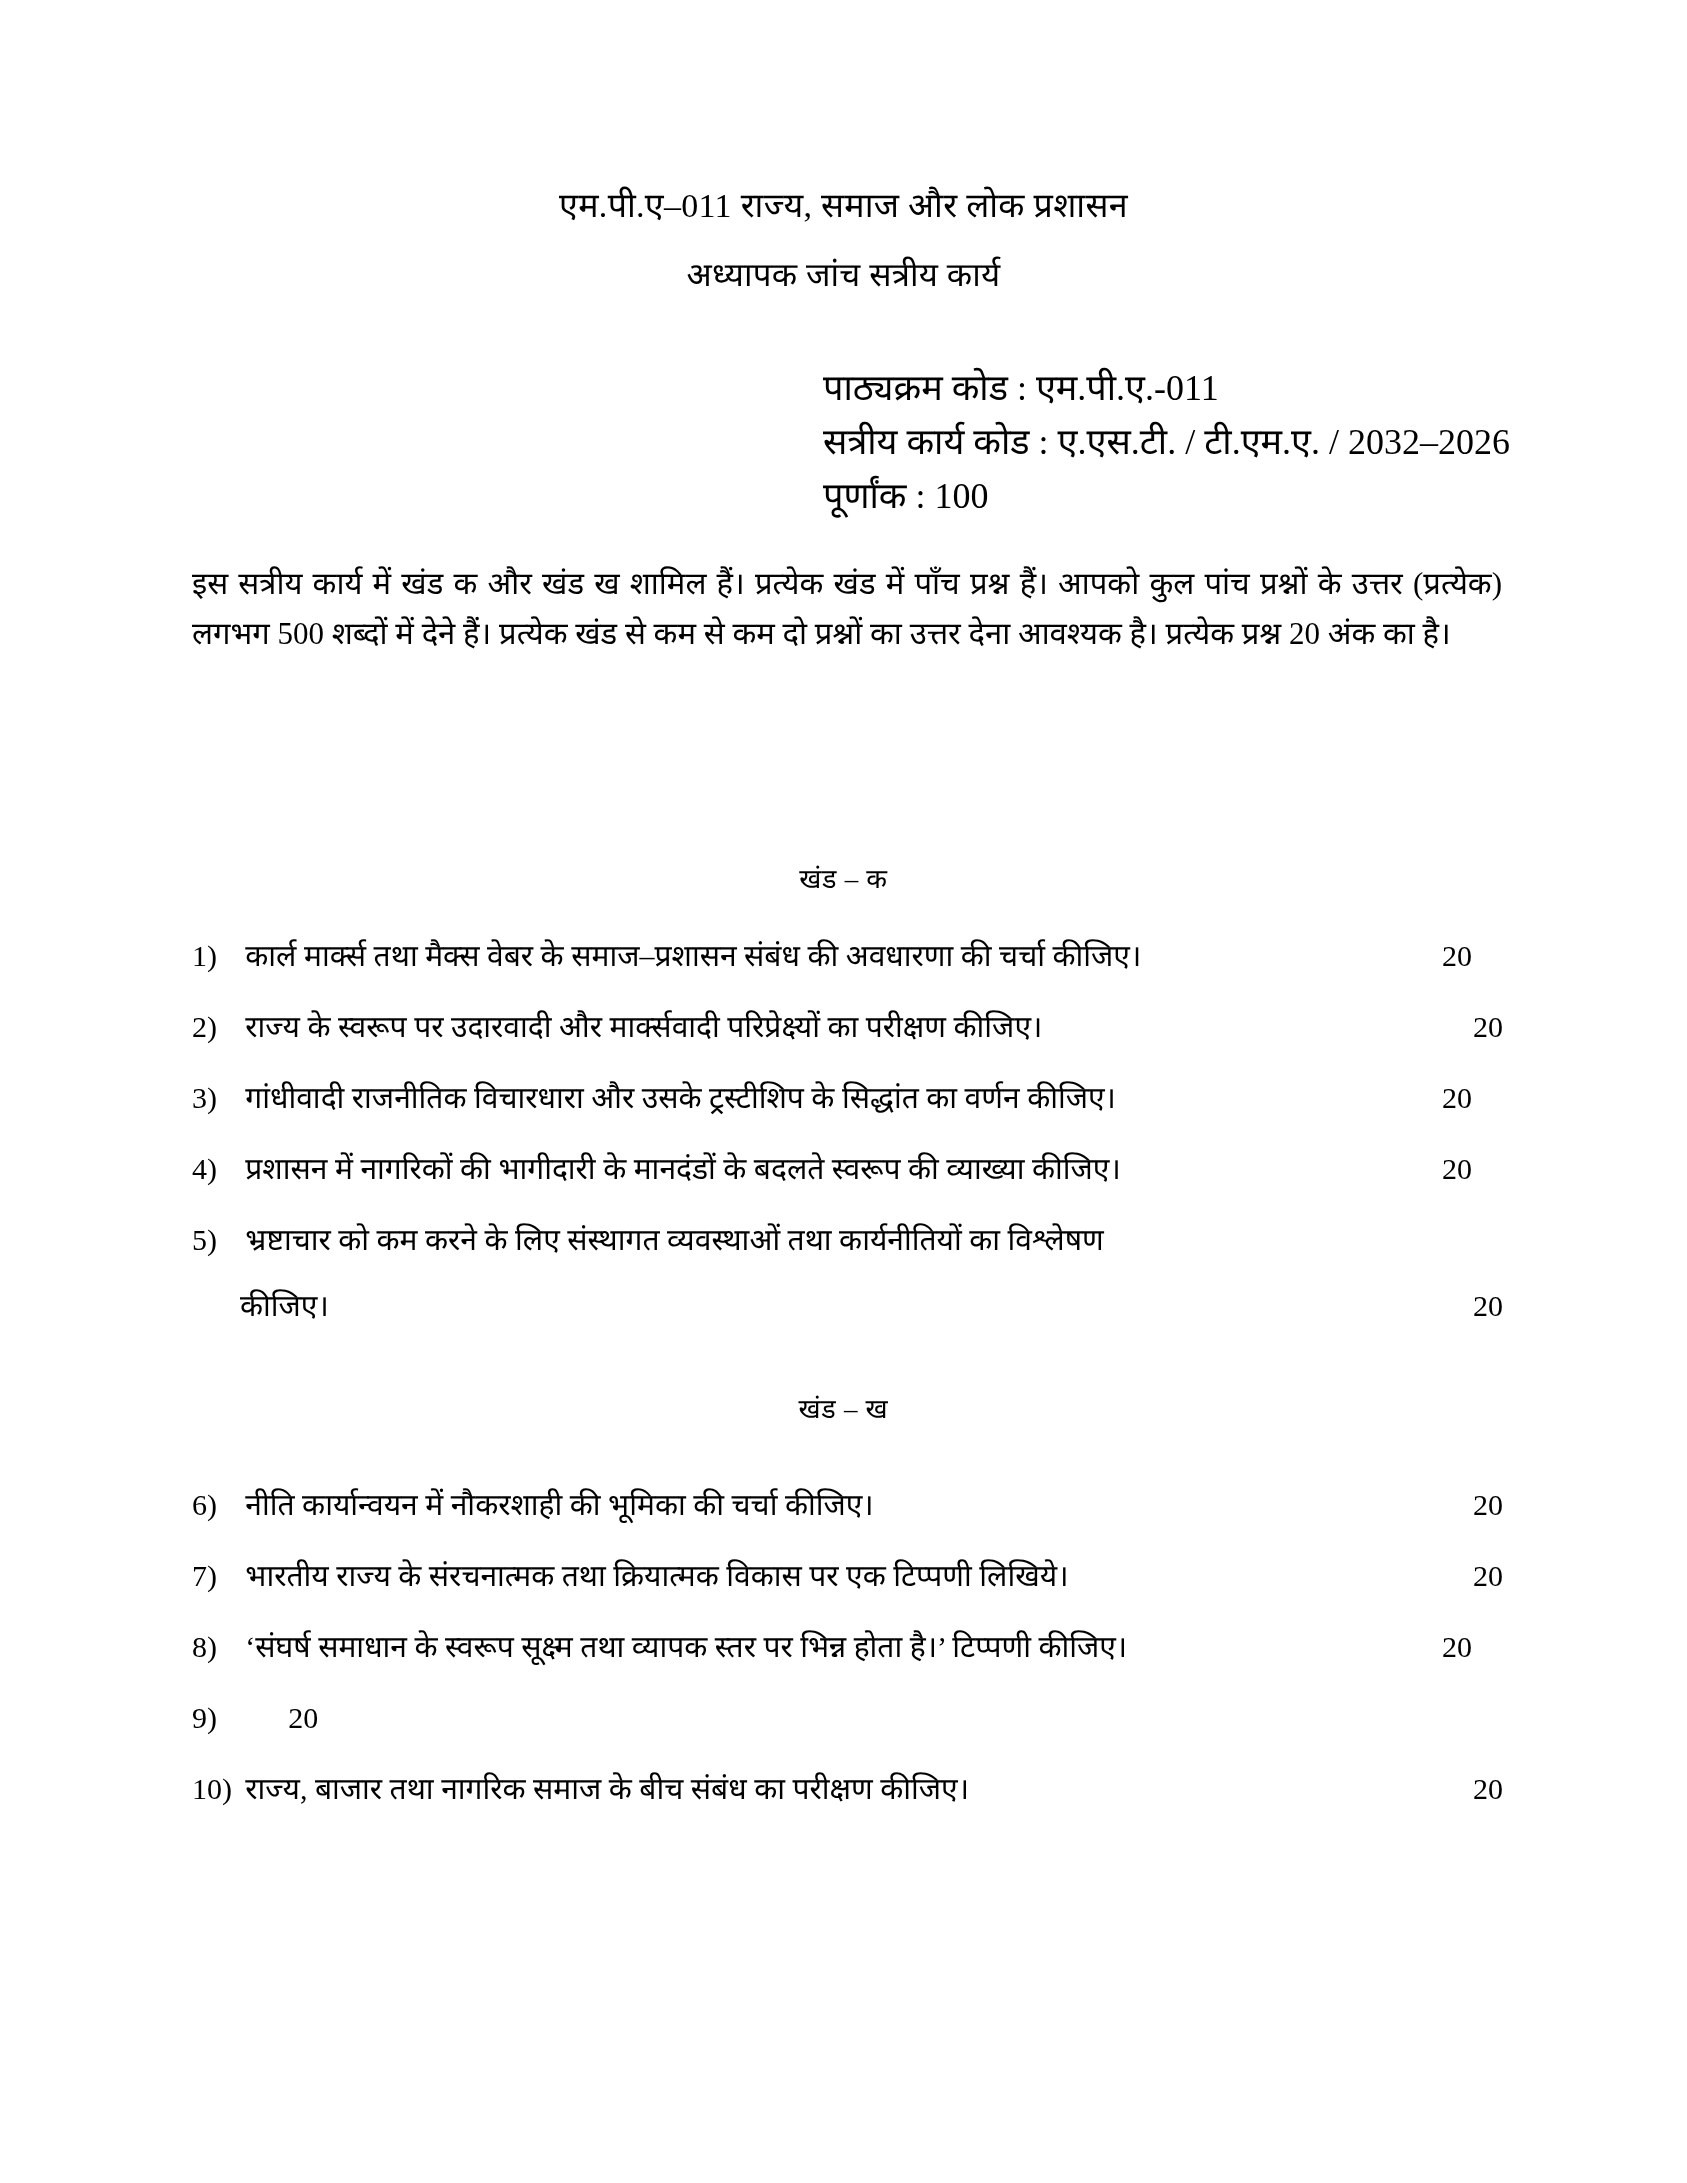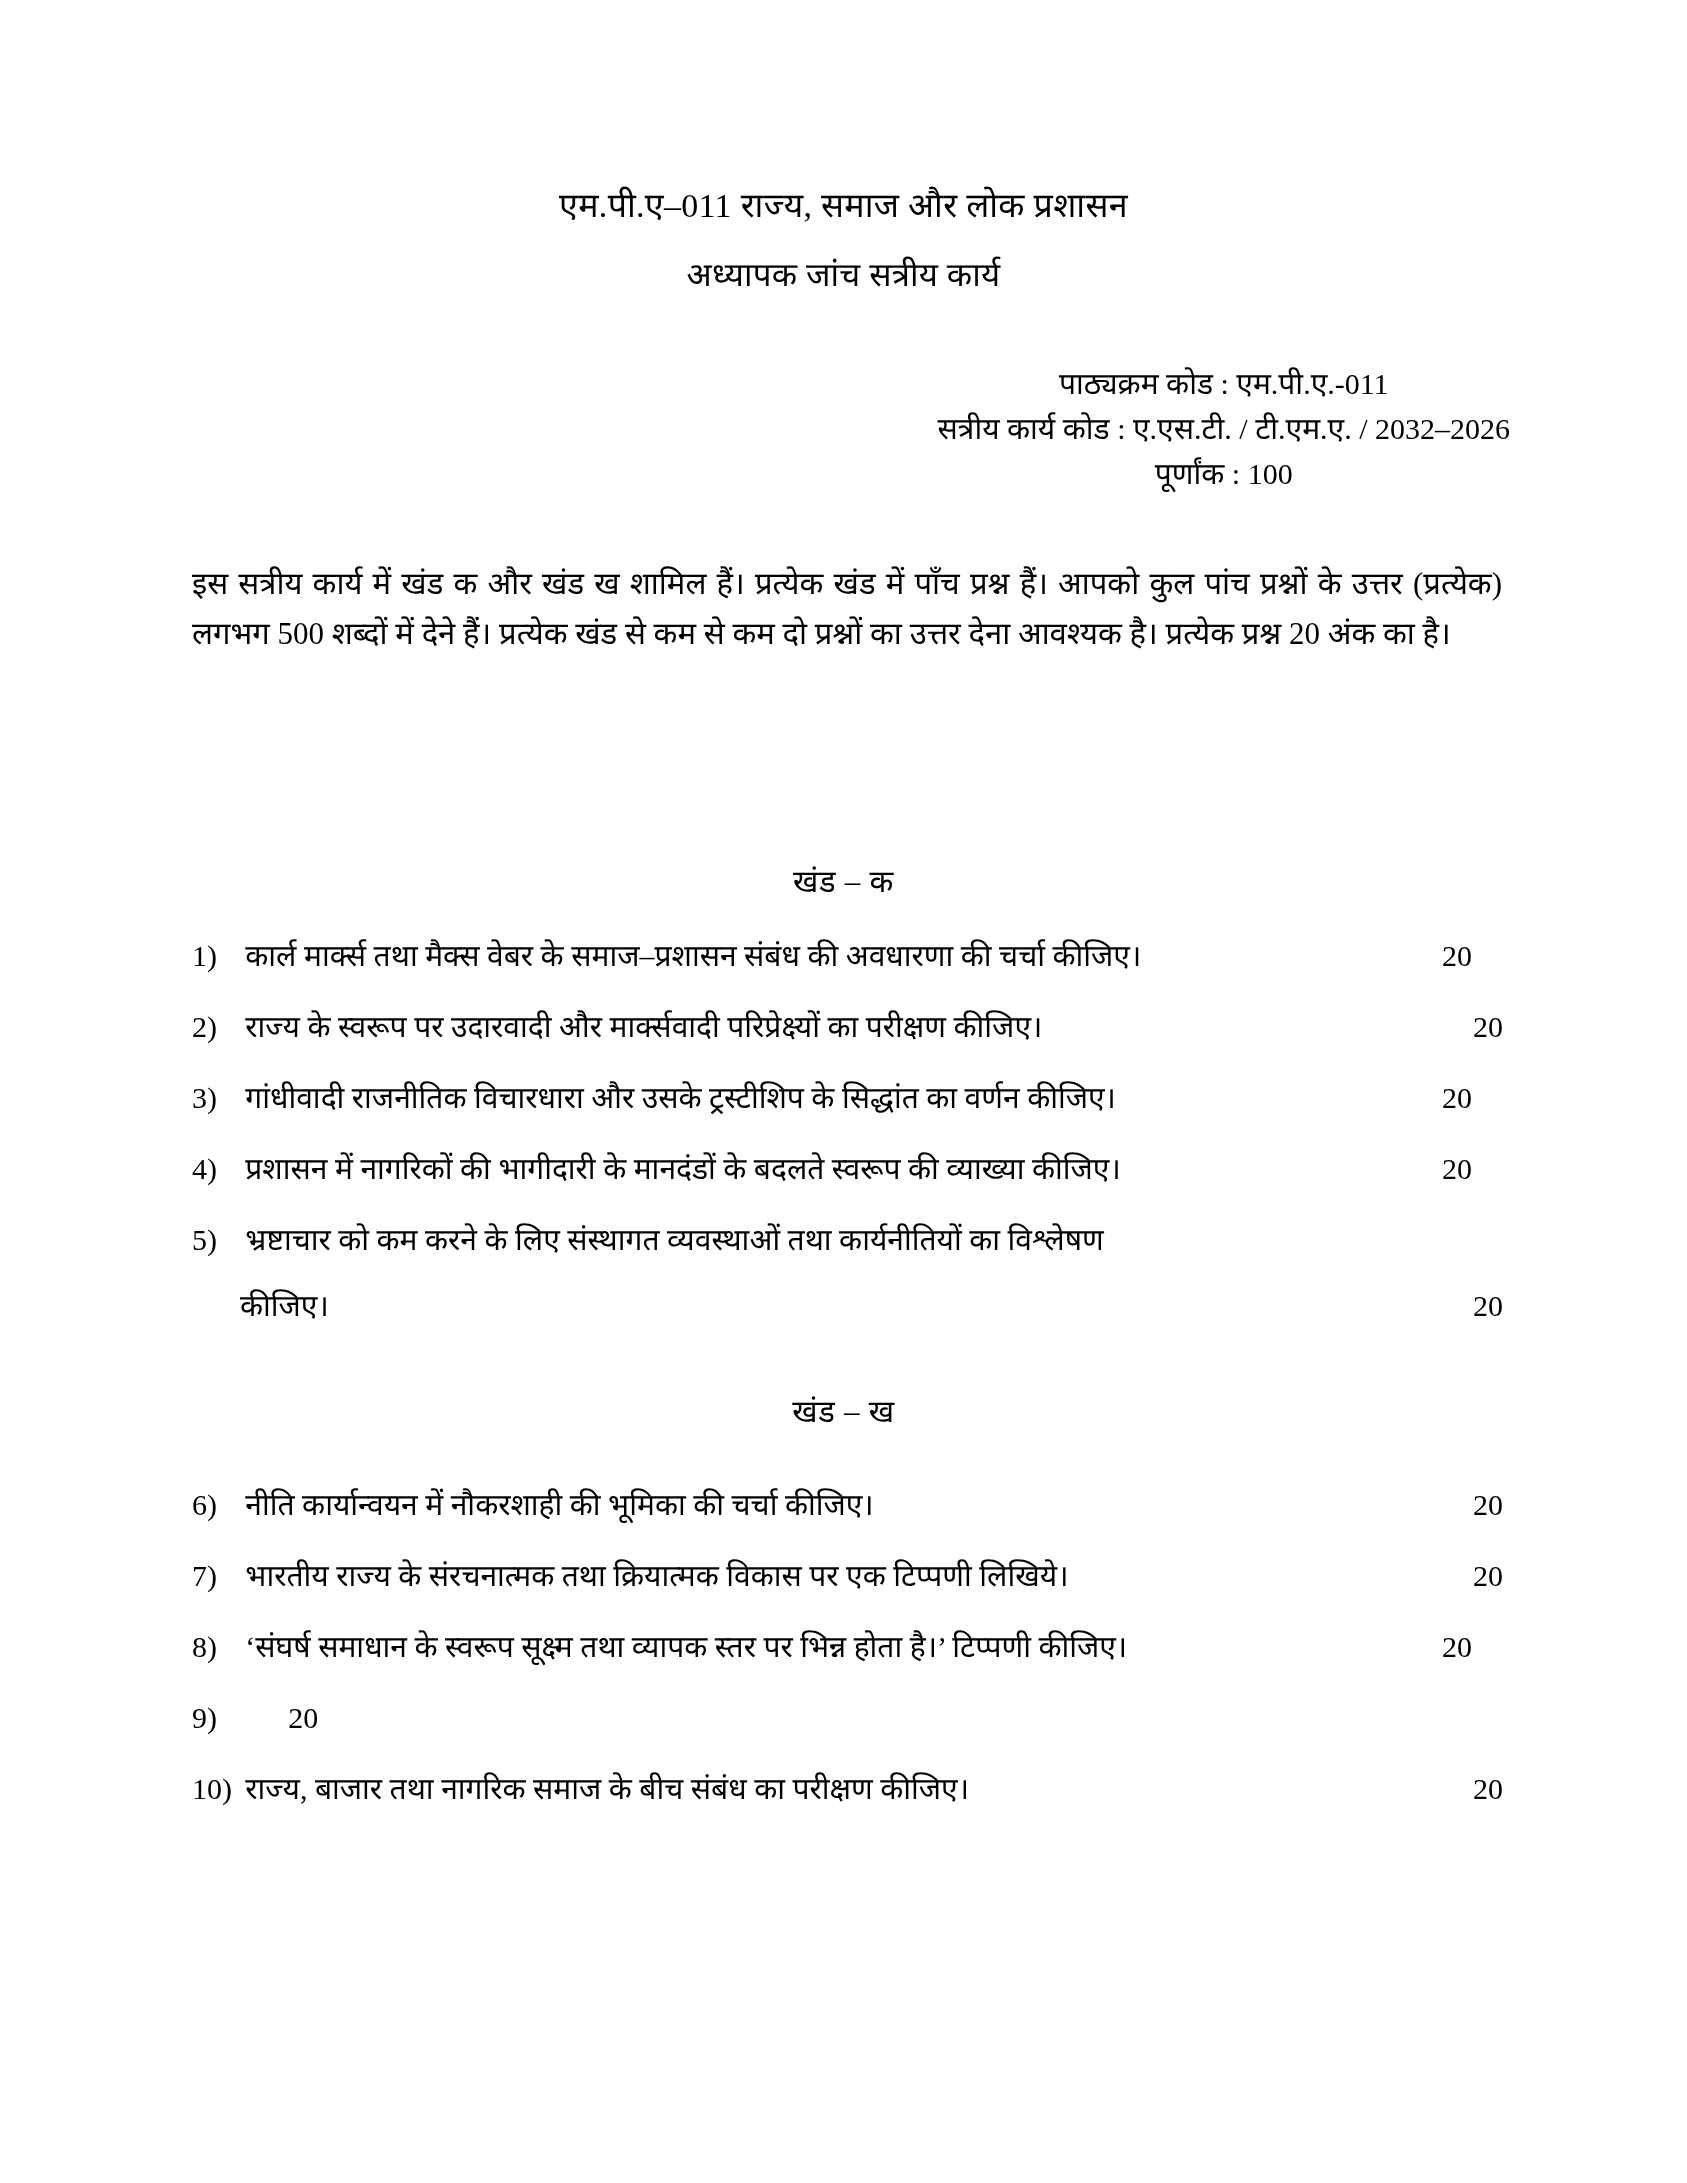--- a/index.html
+++ b/index.html
@@ -40,22 +40,22 @@
     margin-top: 36px;
     letter-spacing: 0.3px;
     white-space: nowrap;
   }
 
   
   .meta-block {
     position: absolute;
     right: 177px;
     top: 361px;
-    text-align: center;
-    font-size: 30px;
+    text-align: left;
+    font-size: 36px;
     line-height: 1.50;
     white-space: nowrap;
   }
   .meta-line { display: block; }
 
   
   .instructions {
     position: absolute;
     left: 192px;
     top: 559px;
@@ -65,21 +65,21 @@
     text-align: justify;
     text-align-last: left;
   }
 
   
   .section-heading {
     position: absolute;
     left: 0;
     width: 1687px;
     text-align: center;
-    font-size: 31px;
+    font-size: 27px;
     letter-spacing: 0.7px;
   }
   .sec-a-head { top: 859px; }
   .sec-b-head { top: 1389px; }
 
   
   .qlist {
     position: absolute;
     left: 192px;
     width: 1323px;

